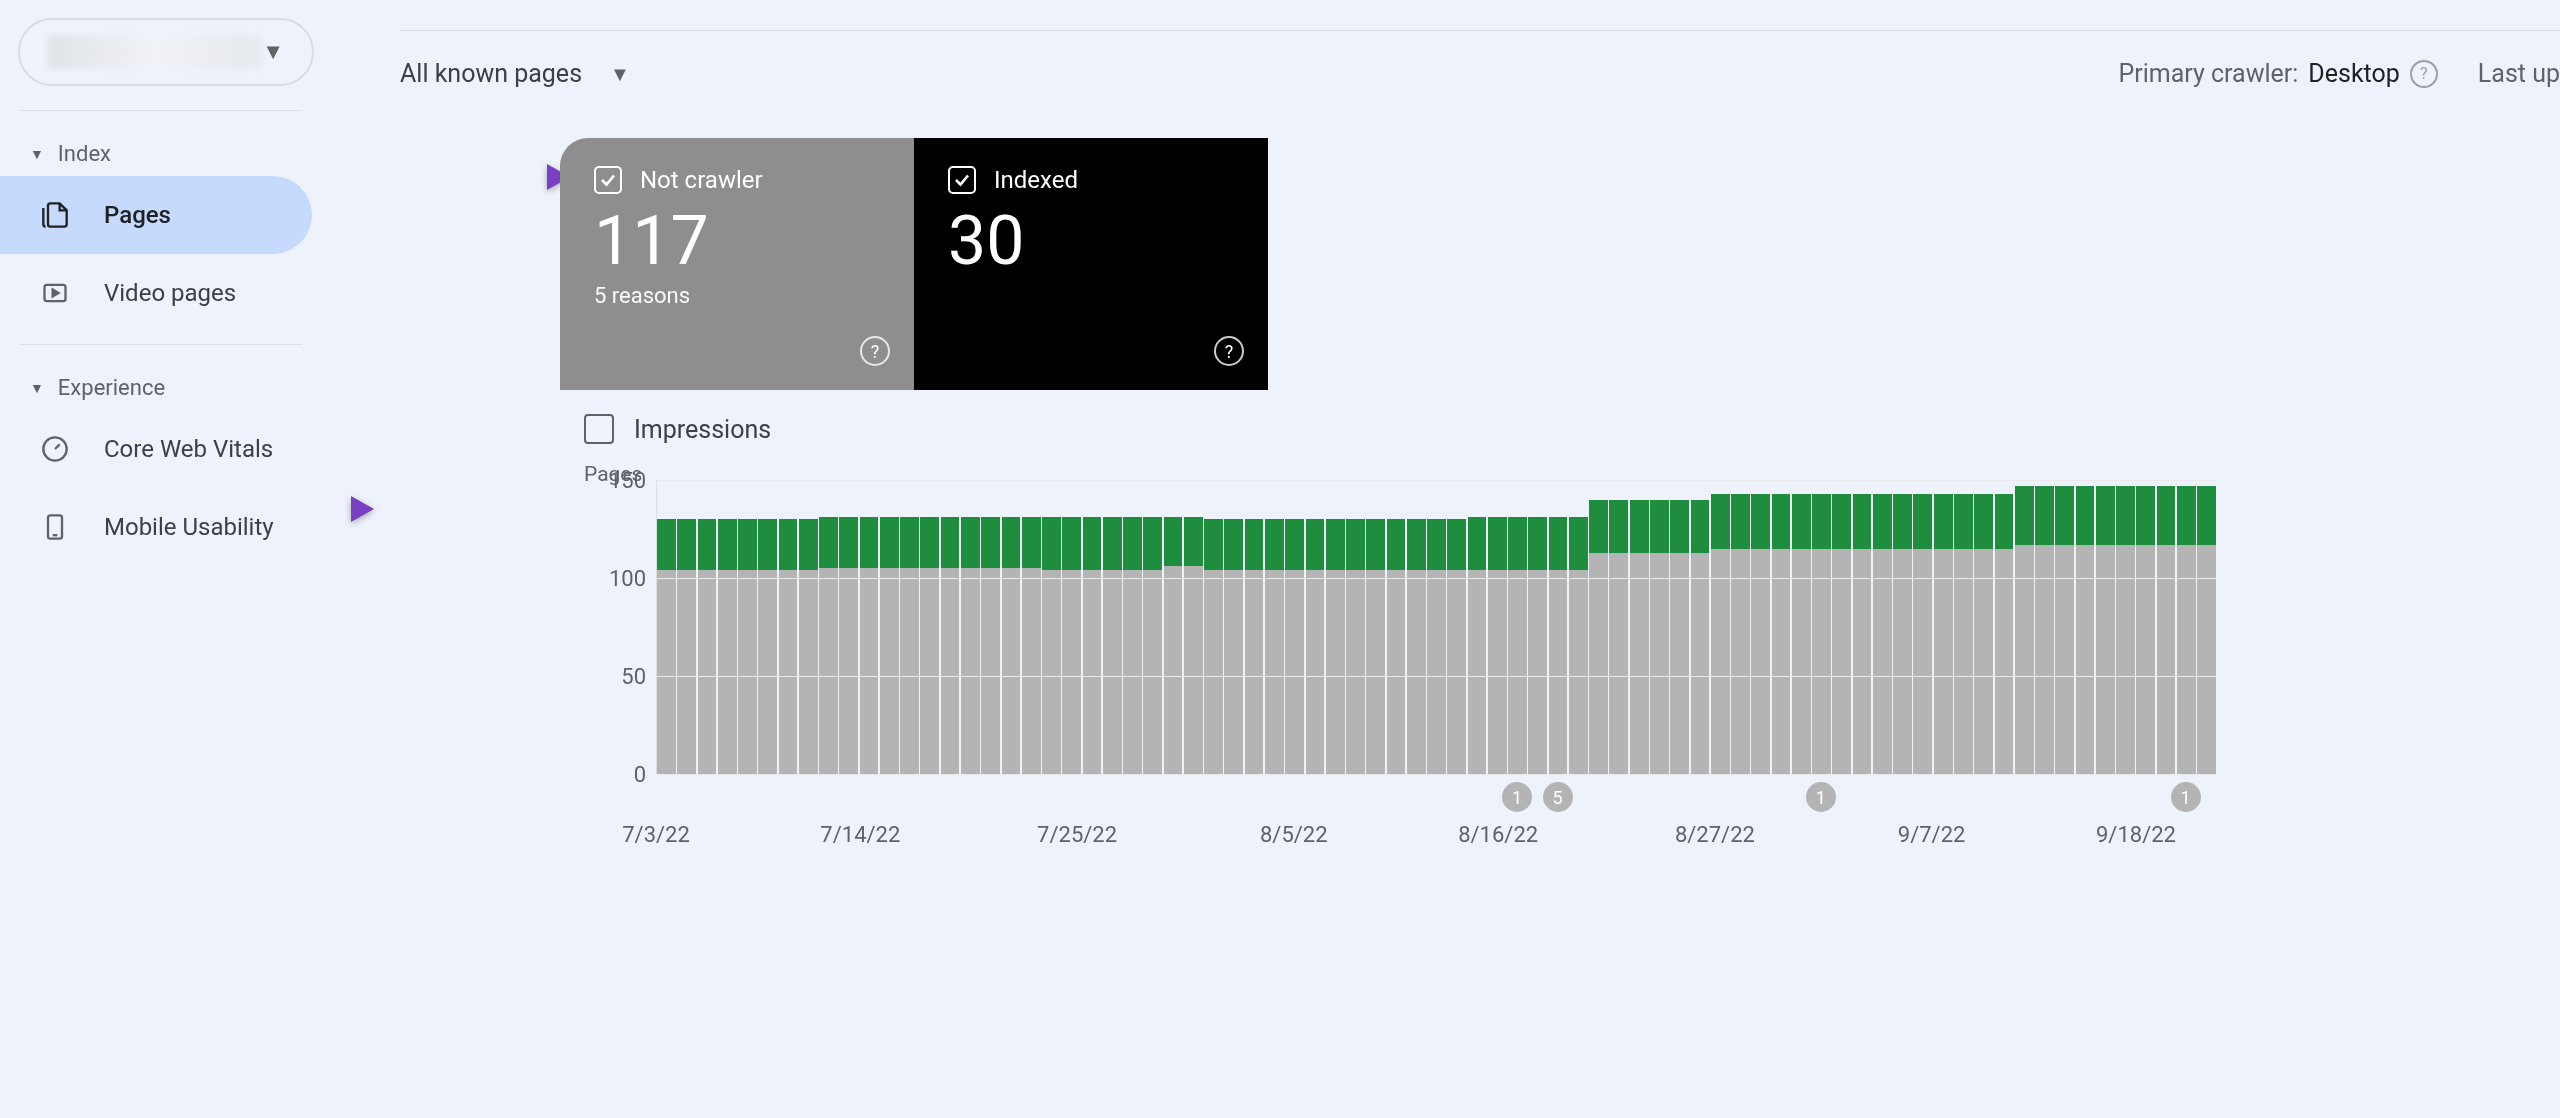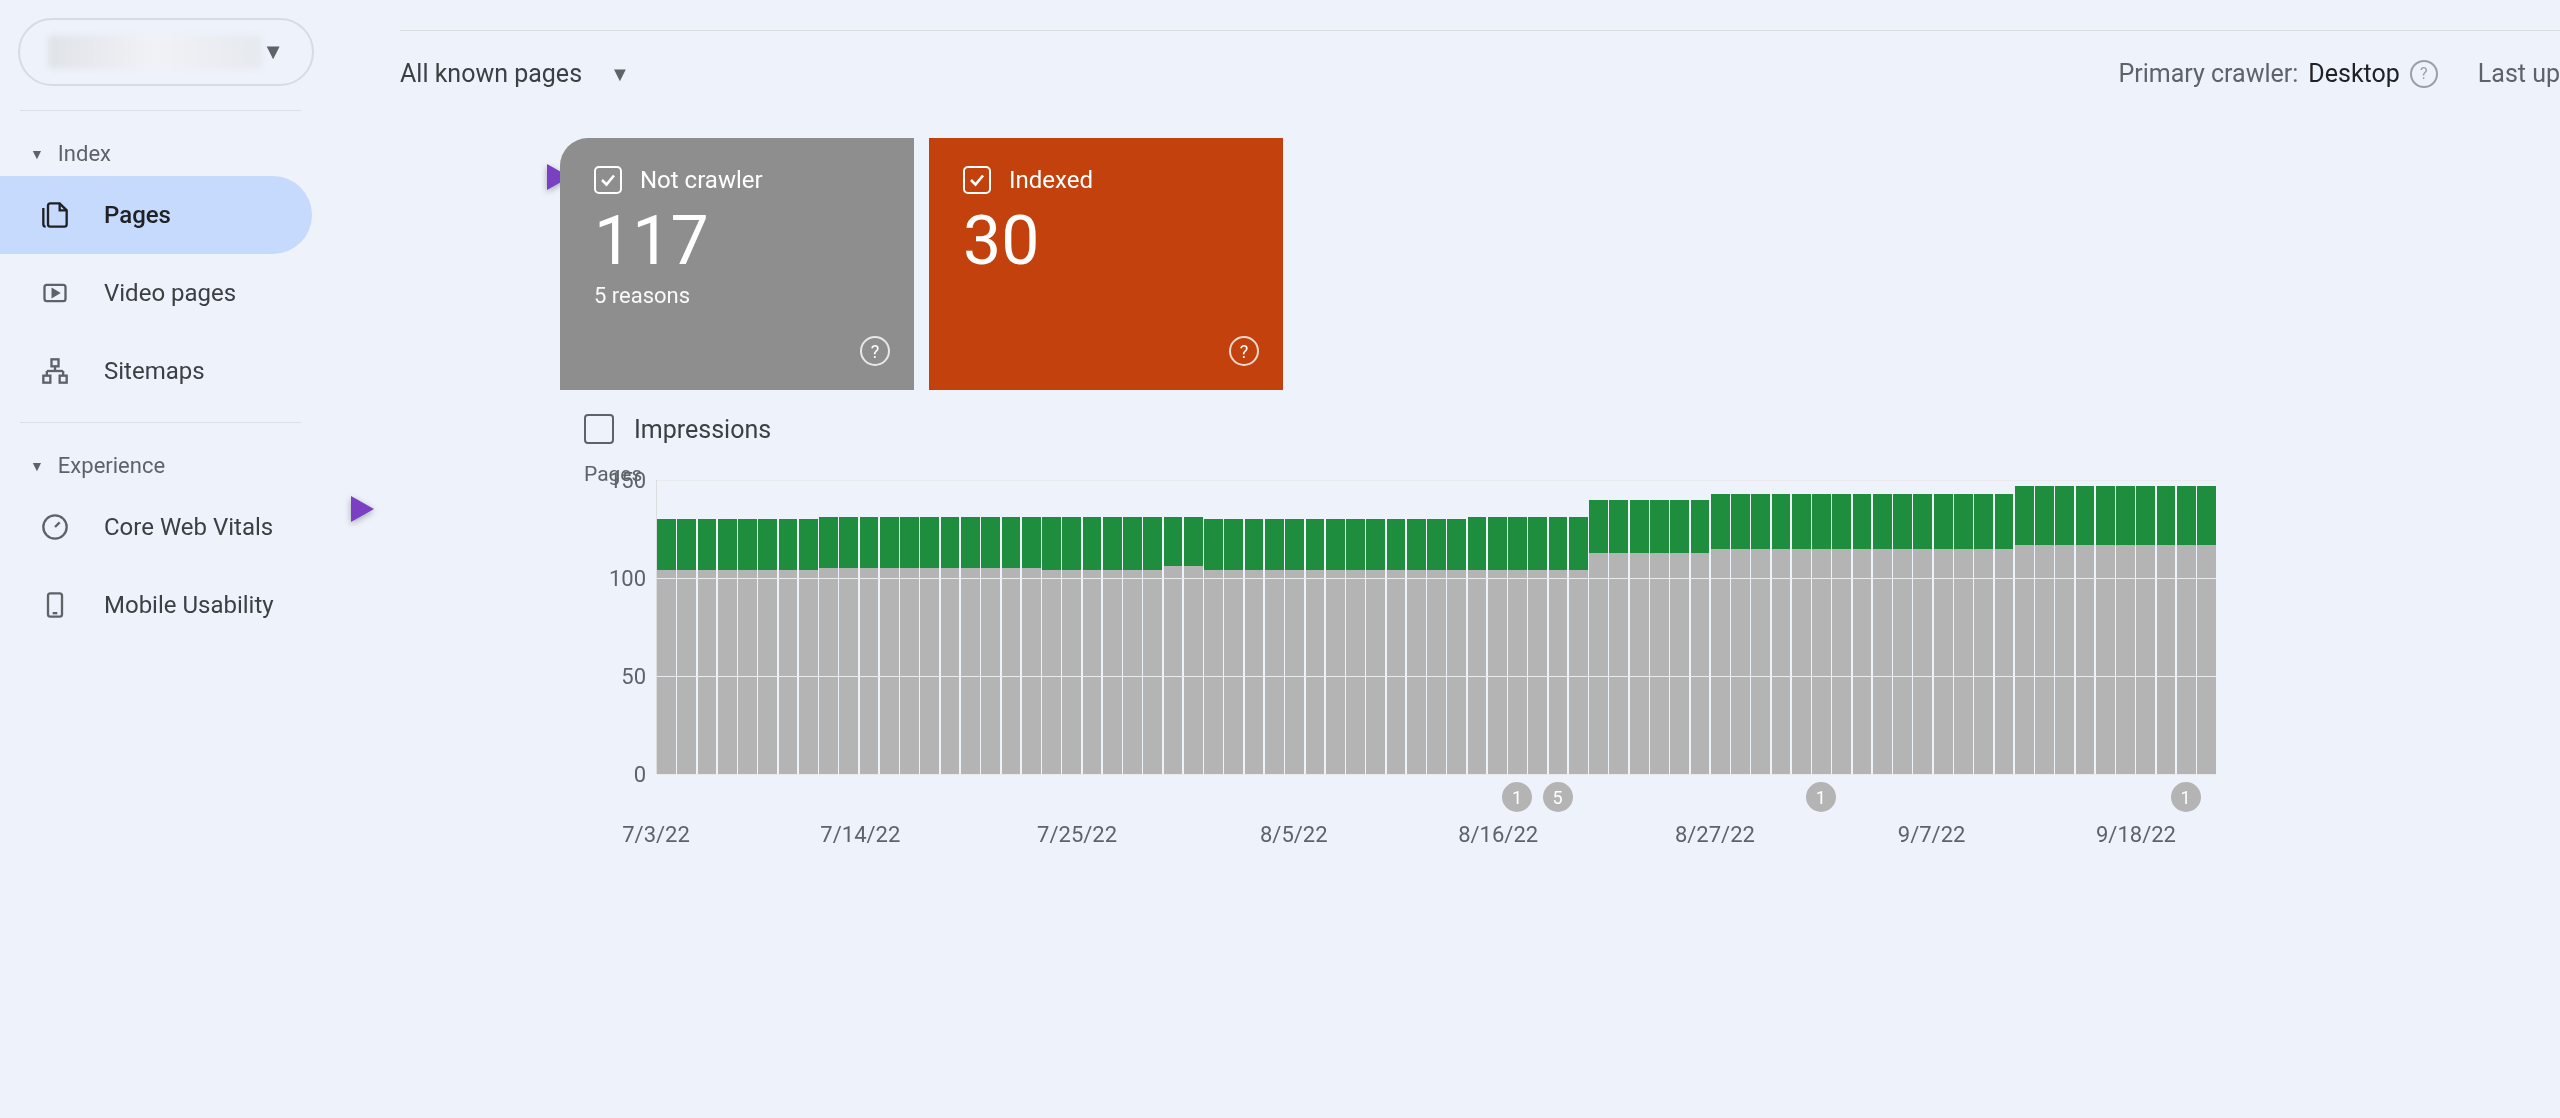--- a/index.html
+++ b/index.html
@@ -29,21 +29,21 @@
 .dropdown .caret { color: #5f6368; font-size: 20px; }
 .crawler-info { font-size: 25px; color: #5f6368; display: flex; align-items: center; gap: 10px; }
 .crawler-info .val { color: #202124; }
 .help-circle { width: 28px; height: 28px; border: 2px solid #9aa0a6; border-radius: 50%; display: inline-flex; align-items: center; justify-content: center; font-size: 16px; color: #9aa0a6; }
 
 .chart-area { margin-left: 160px; position: relative; }
 
 .cards { display: flex; }
 .card { width: 354px; height: 252px; padding: 28px 34px; color: #fff; position: relative; }
 .card.not-indexed { background: #8e8e8e; border-top-left-radius: 28px; }
-.card.indexed { background: #c2410c; margin-left: 15px; }
+.card.indexed { background: #000000; }
 .card-header { display: flex; align-items: center; gap: 18px; font-size: 24px; margin-bottom: 10px; }
 .card-check { width: 28px; height: 28px; border: 2.5px solid #fff; border-radius: 5px; display: flex; align-items: center; justify-content: center; }
 .card-value { font-size: 68px; font-weight: 400; line-height: 1.1; }
 .card-subtitle { font-size: 22px; margin-top: 4px; opacity: 0.95; }
 .card .help { position: absolute; right: 24px; bottom: 24px; width: 30px; height: 30px; border: 2px solid rgba(255,255,255,0.8); border-radius: 50%; display: flex; align-items: center; justify-content: center; font-size: 18px; }
 
 .impressions-row { display: flex; align-items: center; gap: 20px; padding: 24px 0 24px 24px; font-size: 25px; color: #3c4043; }
 .impressions-check { width: 30px; height: 30px; border: 2.5px solid #5f6368; border-radius: 4px; }
 
 .chart-wrapper { position: relative; margin-top: 12px; }
@@ -96,34 +96,20 @@
       <span>Pages</span>
     </div>
     <div class="nav-item">
       <span class="icon">
         <svg width="28" height="28" viewBox="0 0 24 24" fill="none" stroke="currentColor" stroke-width="2">
             <rect x="3" y="5" width="18" height="14" rx="2"></rect>
             <polygon points="10 9 15 12 10 15" fill="currentColor"></polygon>
           </svg>
       </span>
       <span>Video pages</span>
-    </div>
-    <div class="nav-item">
-      <span class="icon">
-        <svg width="28" height="28" viewBox="0 0 24 24" fill="none" stroke="currentColor" stroke-width="2">
-            <rect x="9" y="2" width="6" height="6"></rect>
-            <rect x="2" y="16" width="6" height="6"></rect>
-            <rect x="16" y="16" width="6" height="6"></rect>
-            <line x1="12" y1="8" x2="12" y2="12"></line>
-            <line x1="5" y1="16" x2="5" y2="12"></line>
-            <line x1="19" y1="16" x2="19" y2="12"></line>
-            <line x1="5" y1="12" x2="19" y2="12"></line>
-          </svg>
-      </span>
-      <span>Sitemaps</span>
     </div>
 
     <hr class="nav-divider">
     <div class="nav-section">
       <span class="caret">▼</span>
       <span>Experience</span>
     </div>
 
     <div class="nav-item">
       <span class="icon">

